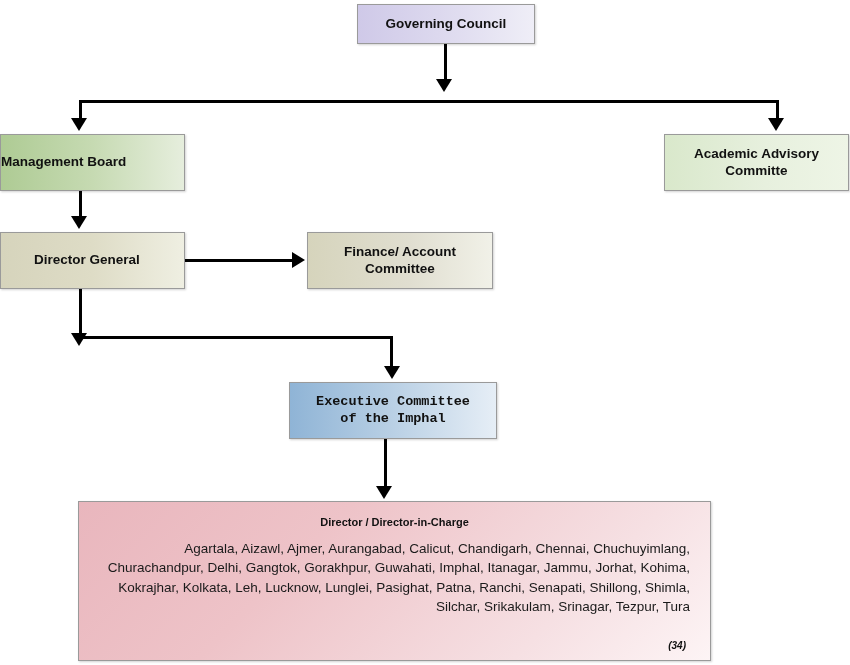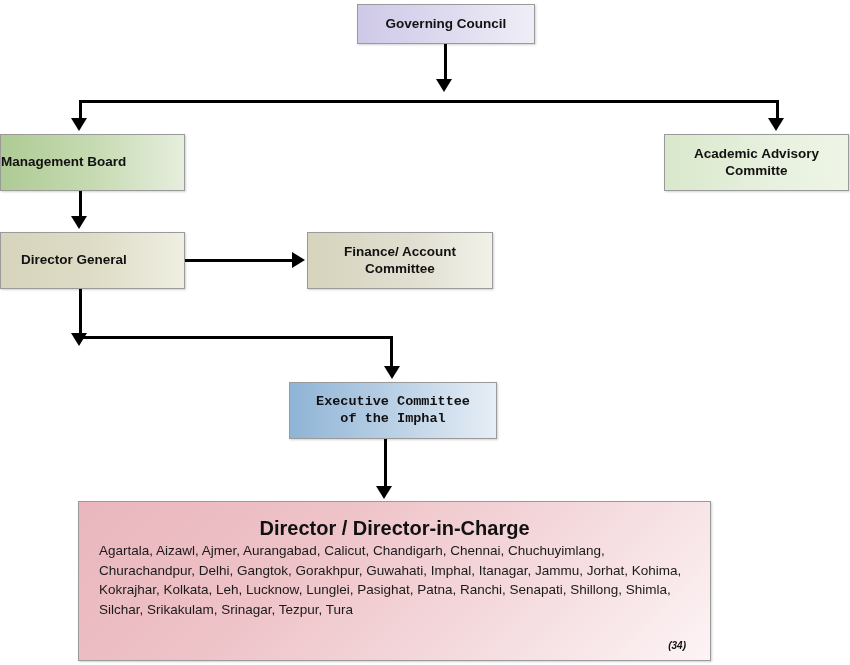--- a/index.html
+++ b/index.html
@@ -68,21 +68,21 @@
   }
 
   
   .n-dg {
     left: 0px;
     top: 232px;
     width: 185px;
     height: 57px;
     background: linear-gradient(to right, #d6d4bc 0%, #dedcc6 50%, #efefe2 100%);
     justify-content: flex-start;
-    padding-left: 20px;
+    padding-left: 33px;
     text-align: left;
   }
 
   
   .n-finance {
     left: 307px;
     top: 232px;
     width: 186px;
     height: 57px;
     background: linear-gradient(to right, #d6d4bc 0%, #e0ded0 55%, #f1f1e8 100%);
@@ -105,27 +105,28 @@
     width: 633px;
     height: 160px;
     background: linear-gradient(135deg, #e9b6bd 0%, #eec3c8 35%, #f6e0e3 75%, #fdf4f5 100%);
     flex-direction: column;
     align-items: stretch;
     justify-content: flex-start;
     padding: 14px 20px 8px 20px;
   }
   .director-title {
     font-weight: bold;
-    font-size: 20px;
+    font-size: 11px;
     color: #111111;
   }
   .director-list {
+    margin-top: 9px;
     font-weight: normal;
     font-size: 13.5px;
-    text-align: left;
+    text-align: right;
     line-height: 1.45;
     color: #1a1a1a;
   }
   .director-count {
     margin-top: auto;
     text-align: right;
     font-style: italic;
     font-weight: bold;
     font-size: 10px;
     color: #111111;

